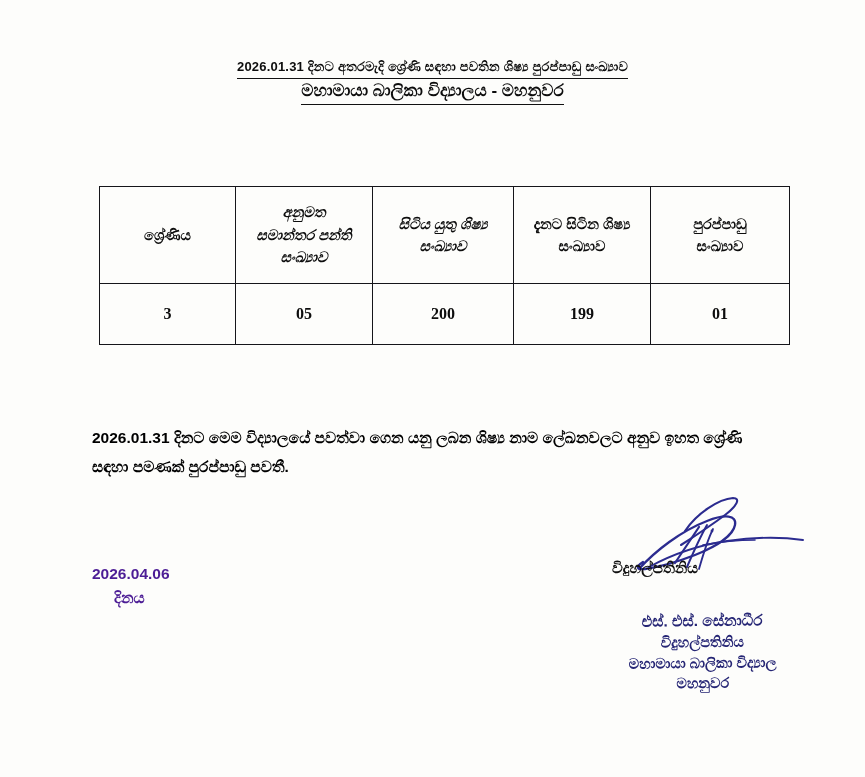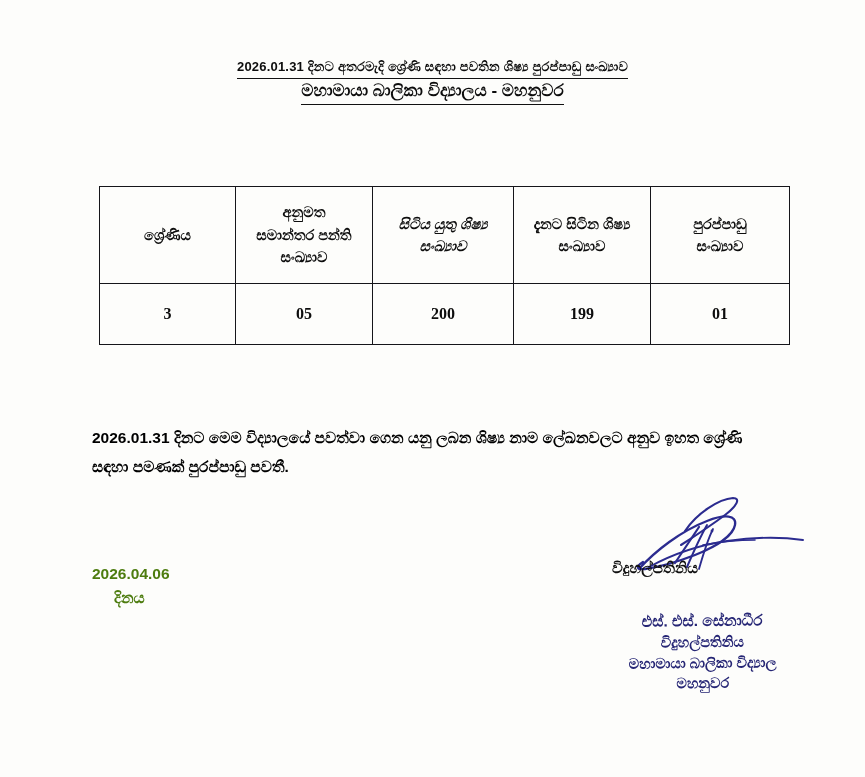--- a/index.html
+++ b/index.html
@@ -73,21 +73,21 @@
     font-weight: 700;
     line-height: 1.55;
   }
   table.vacancy-table tbody td {
     height: 52px;
     font-size: 16px;
     font-weight: 700;
     font-family: "Liberation Serif", serif;
   }
   .col-1 { width: 129px; }
-  .col-2 { width: 130px; }
+  .col-2 { width: 130px; font-style: italic; }
   .col-3 { width: 134px; font-style: italic; }
   .col-4 { width: 130px; }
   .col-5 { width: 132px; border-radius: 20px; }
   .hdr-l { display: block; }
 
   
   .body-paragraph {
     position: absolute;
     left: 92px;
     top: 424px;
@@ -98,21 +98,21 @@
     color: #000000;
   }
 
   
   .date-block {
     position: absolute;
     left: 92px;
     top: 562px;
     font-size: 15.5px;
     font-weight: 700;
-    color: #4d7c0f;
+    color: #4c1d95;
     line-height: 1.55;
   }
   .date-value { display: block; }
   .date-label { display: block; padding-left: 22px; }
 
   
   .signature-block {
     position: absolute;
     left: 600px;
     top: 495px;

